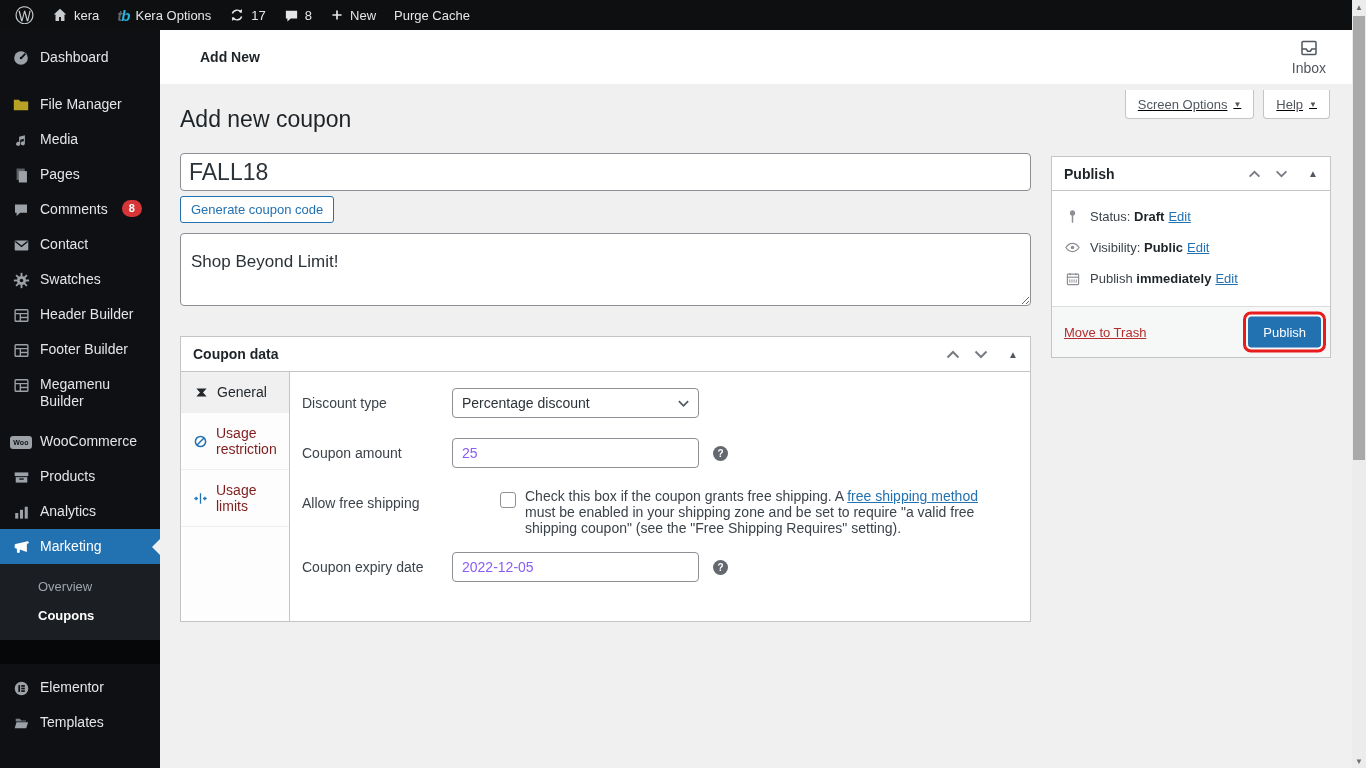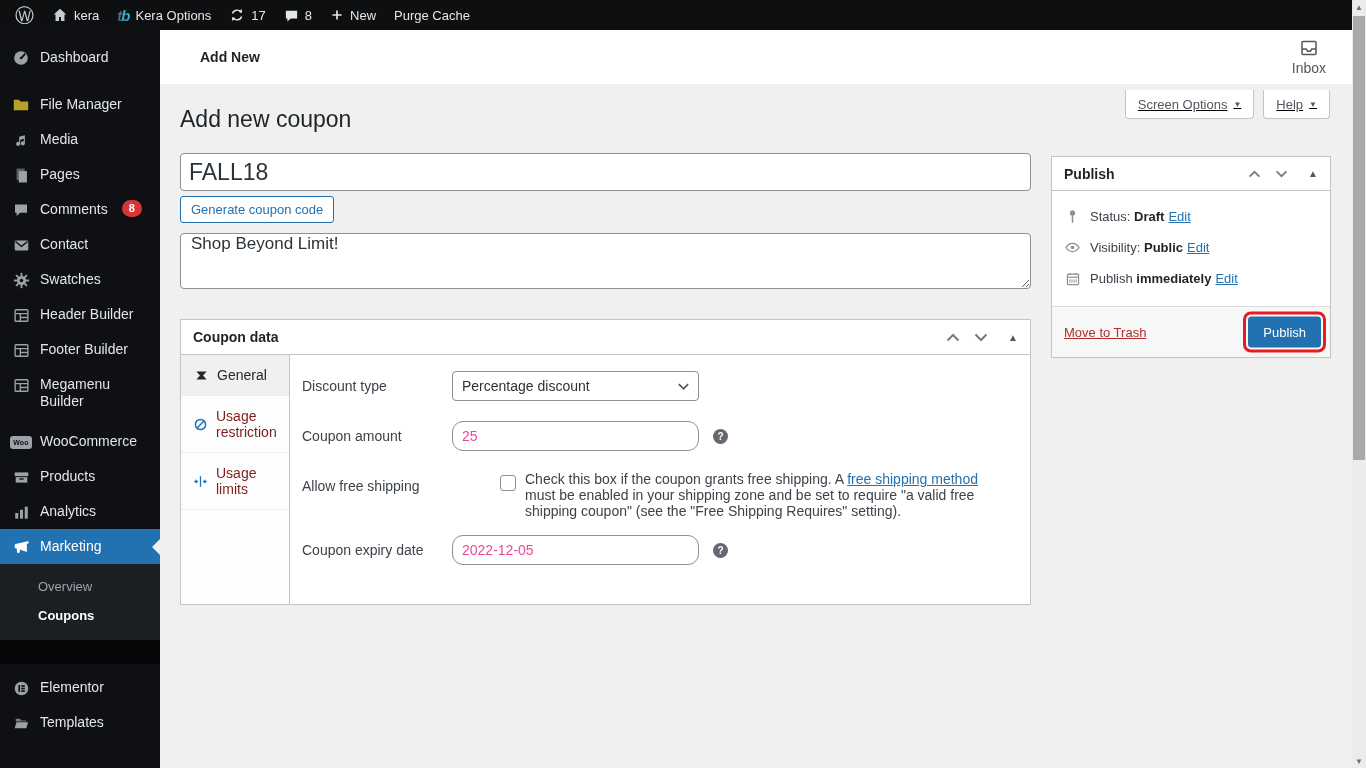--- a/index.html
+++ b/index.html
@@ -56,22 +56,22 @@
   .meta-btn { background:#fff; border:1px solid #c3c4c7; border-top:none; border-radius:0 0 4px 4px;
     height:29px; padding:0 12px; font-size:13px; color:#50575e; display:flex; align-items:center; gap:6px; cursor:pointer; }
   .meta-caret { font-size:8px; color:#50575e; }
   .page-title { position:absolute; left:20px; top:22px; font-size:23px; font-weight:400; color:#1d2327; }
 
   .main-col { position:absolute; left:20px; top:69px; width:851px; }
   .title-input { width:100%; height:38px; font-size:23px; padding:2px 8px; border:1px solid #8c8f94;
     border-radius:4px; color:#2c3338; background:#fff; font-family:"Liberation Sans",sans-serif; }
   .gen-btn { margin-top:5px; height:27px; background:#f6f7f7; background:#fff; border:1px solid #2271b1;
     color:#2271b1; font-size:13px; border-radius:3px; padding:0 10px; cursor:pointer; font-family:"Liberation Sans",sans-serif; }
-  .desc-area { display:block; margin-top:10px; width:100%; height:56px; border:1px solid #8c8f94; border-radius:4px;
-    font-size:17px; padding:0 10px; color:#2c3338; resize:vertical; font-family:"Liberation Sans",sans-serif; }
+  .desc-area { display:block; margin-top:10px; width:100%; height:73px; border:1px solid #8c8f94; border-radius:4px;
+    font-size:17px; padding:18px 10px; color:#2c3338; resize:vertical; font-family:"Liberation Sans",sans-serif; }
 
   
   .panel { margin-top:30px; background:#fff; border:1px solid #c3c4c7; }
   .panel-head { height:35px; display:flex; align-items:center; padding:0 12px; border-bottom:1px solid #c3c4c7; }
   .panel-title { font-size:14px; font-weight:bold; color:#1d2327; }
   .head-controls { margin-left:auto; display:flex; align-items:center; gap:10px; }
   .order-btn { color:#787c82; display:flex; cursor:pointer; background:none; border:none; padding:2px; }
   .toggle-btn { color:#50575e; font-size:10px; border:none; background:none; cursor:pointer; margin-left:8px; }
   .panel-body { display:flex; min-height:249px; }
   .tabs { width:171px; border-right:1px solid #c3c4c7; background:#fdfdfd; }
@@ -79,22 +79,22 @@
     color:#7f1d1d; border-bottom:1px solid #eee; cursor:pointer; }
   .tab .tab-ic { width:16px; height:16px; display:flex; align-items:center; justify-content:center; }
   .tab.active { background:#f0f0f1; color:#23282d; }
   .form-area { flex:1; padding:16px 20px 16px 12px; }
   .frow { display:flex; margin-bottom:20px; }
   .frow.tight { margin-bottom:16px;gap:48px; }
   .flabel { width:150px; flex:0 0 150px; font-size:14px; color:#3c434a; padding-top:7px; }
   .fselect { position:relative; width:247px; height:30px; border:1px solid #8c8f94; border-radius:4px;
     background:#fff; font-size:14px; color:#2c3338; display:flex; align-items:center; padding:0 28px 0 9px; cursor:pointer; }
   .fselect .sel-caret { position:absolute; right:8px; top:8px; color:#50575e; }
-  .ftext { width:247px; height:30px; border:1px solid #8c8f94; border-radius:11px; font-size:14px;
-    padding:0 9px; color:#ec4899; font-family:"Liberation Sans",sans-serif; }
+  .ftext { width:247px; height:30px; border:1px solid #8c8f94; border-radius:4px; font-size:14px;
+    padding:0 9px; color:#8b5cf6; font-family:"Liberation Sans",sans-serif; }
   .help-tip { width:15px; height:15px; border-radius:50%; background:#646970; color:#fff; font-size:10px;
     font-weight:bold; display:flex; align-items:center; justify-content:center; margin-left:14px; margin-top:8px; cursor:default; }
   .cb-wrap { display:flex; gap:9px; width:510px; }
   .checkbox { width:16px; height:16px; flex:0 0 16px; border:1px solid #8c8f94; border-radius:3px;
     background:#fff; margin-top:4px; cursor:pointer; }
   .cb-desc { font-size:14px; line-height:16px; color:#3c434a; }
   .cb-desc a { color:#2271b1; }
 
   
   .side-col { position:absolute; left:891px; top:72px; width:280px; }

